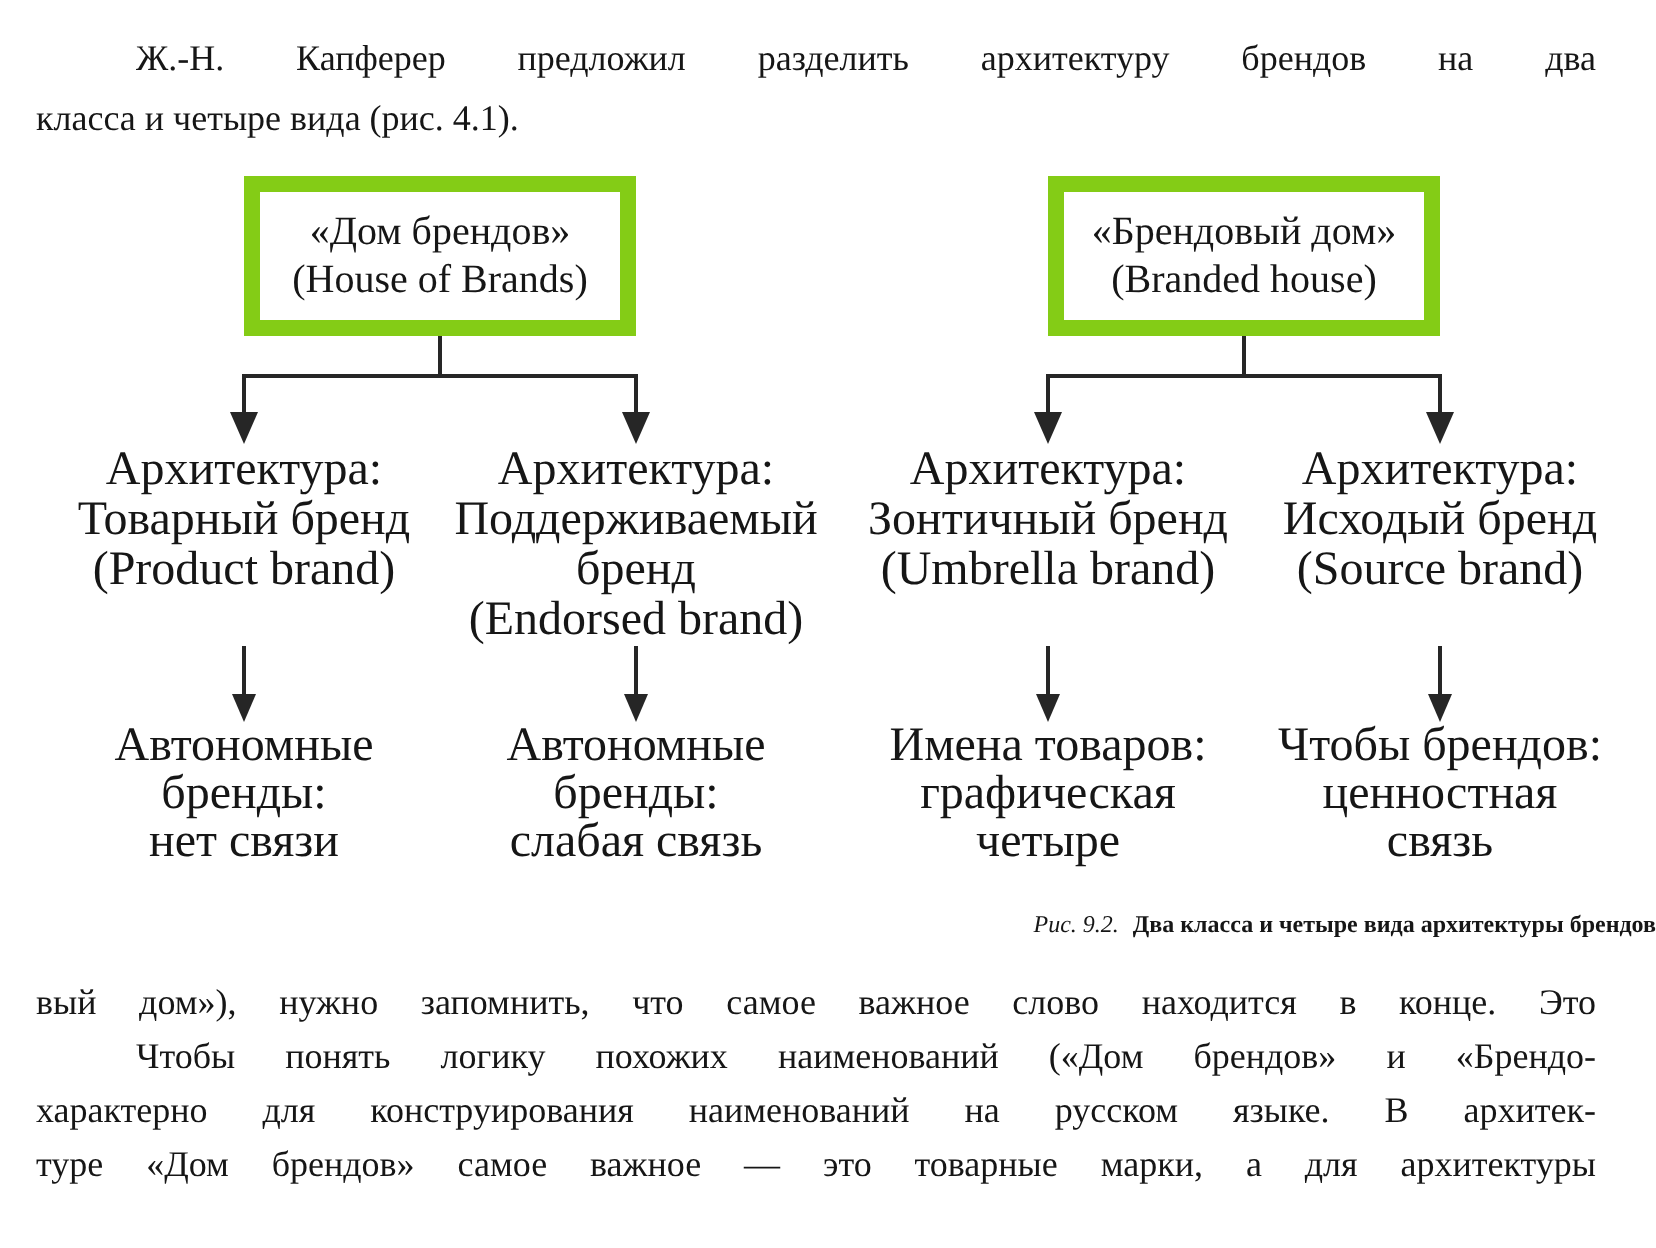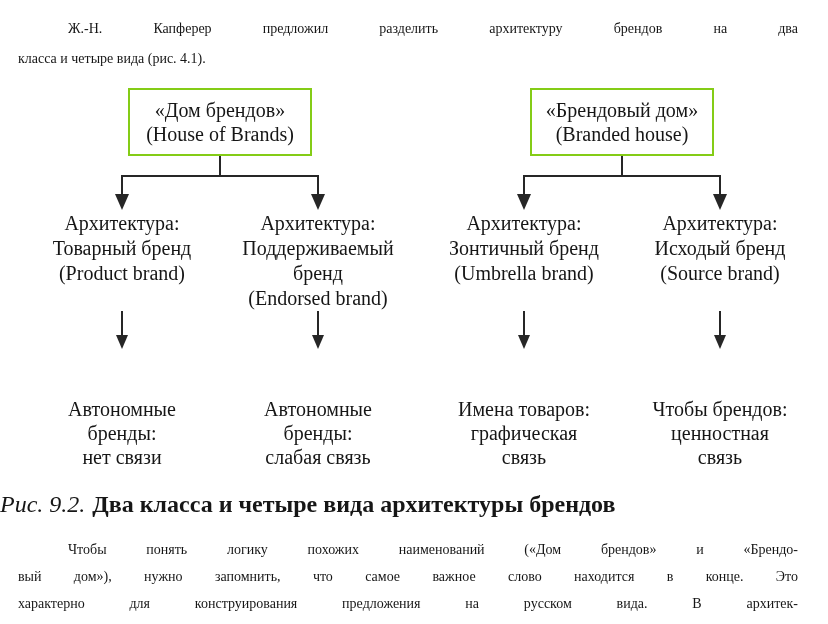--- a/index.html
+++ b/index.html
@@ -6,50 +6,50 @@
   body {
     width: 828px; height: 624px;
     background: #ffffff;
     color: #161616;
     font-family: "Liberation Serif", serif;
     overflow: hidden;
   }
   .page { padding-top: 14px; }
 
   
-  .para { margin: 0 30px 0 18px; font-size: 14px; line-height: 30px; }
+  .para { margin: 0 30px 0 18px; font-size: 18px; line-height: 30px; }
   .para2 { line-height: 27px; margin-top: 18px; }
   .jline { text-align: justify; text-align-last: justify; }
   .jline.last { text-align-last: left; }
   .indent { text-indent: 50px; }
 
   
   .diagram { margin: 14px 0 0 24px; width: 794px; display: flex; gap: 10px; }
   .tree { width: 392px; }
   .node-box {
     width: 180px; height: 64px; margin: 0 auto;
-    border: 2px solid #84cc16;
+    border: 8px solid #84cc16;
     display: flex; flex-direction: column; align-items: center; justify-content: center;
     font-size: 20px; line-height: 24px; text-align: center;
     white-space: pre-line;
   }
   .bracket { display: block; margin: 0 auto; }
   .cols { display: flex; }
   .cell {
     width: 196px; text-align: center;
-    font-size: 20px; line-height: 25px;
+    font-size: 24px; line-height: 25px;
     white-space: pre-line;
   }
   .row-types .cell { height: 100px; }
   .row-arrows { height: 38px; }
   .row-arrows .cell { height: 38px; display: flex; justify-content: center; align-items: flex-start; }
-  .row-outcomes .cell { height: 74px; line-height: 24px; margin-top: 48px; }
+  .row-outcomes .cell { height: 74px; line-height: 24px; }
 
   
-  .caption { text-align: left; margin-top: 20px; font-size: 24px; }
+  .caption { text-align: right; margin-top: 20px; font-size: 12px; }
   .caption-label { font-style: italic; }
   .caption-text { font-weight: bold; margin-left: 7px; }
 </style>
 </head>
 <body>
 
 <div class="page">
 
   <div class="para">
     <div class="jline indent">Ж.-Н. Капферер предложил разделить архитектуру брендов на два</div>
@@ -131,32 +131,33 @@
         <div class="cell">
           <svg width="14" height="38" viewBox="0 0 14 38">
             <line x1="7" y1="0" x2="7" y2="26" stroke="#262626" stroke-width="2"></line>
             <polygon points="1,24 13,24 7,38" fill="#262626"></polygon>
           </svg>
         </div>
       </div>
       <div class="cols row-outcomes">
         <div class="cell">Имена товаров:
 графическая
-связь</div>
+четыре</div>
         <div class="cell">Чтобы брендов:
 ценностная
 связь</div>
       </div>
     </div>
 
   </div>
 
   <div class="caption">
     <span class="caption-label">Рис. 9.2.</span><span class="caption-text">Два класса и четыре вида архитектуры брендов</span>
   </div>
 
   <div class="para para2">
+    <div class="jline">вый дом»), нужно запомнить, что самое важное слово находится в конце. Это</div>
     <div class="jline indent">Чтобы понять логику похожих наименований («Дом брендов» и «Брендо-</div>
-    <div class="jline">вый дом»), нужно запомнить, что самое важное слово находится в конце. Это</div>
-    <div class="jline">характерно для конструирования предложения на русском вида. В архитек-</div>
+    <div class="jline">характерно для конструирования наименований на русском языке. В архитек-</div>
+    <div class="jline">туре «Дом брендов» самое важное — это товарные марки, а для архитектуры</div>
   </div>
 
 </div>
 
 </body></html>

